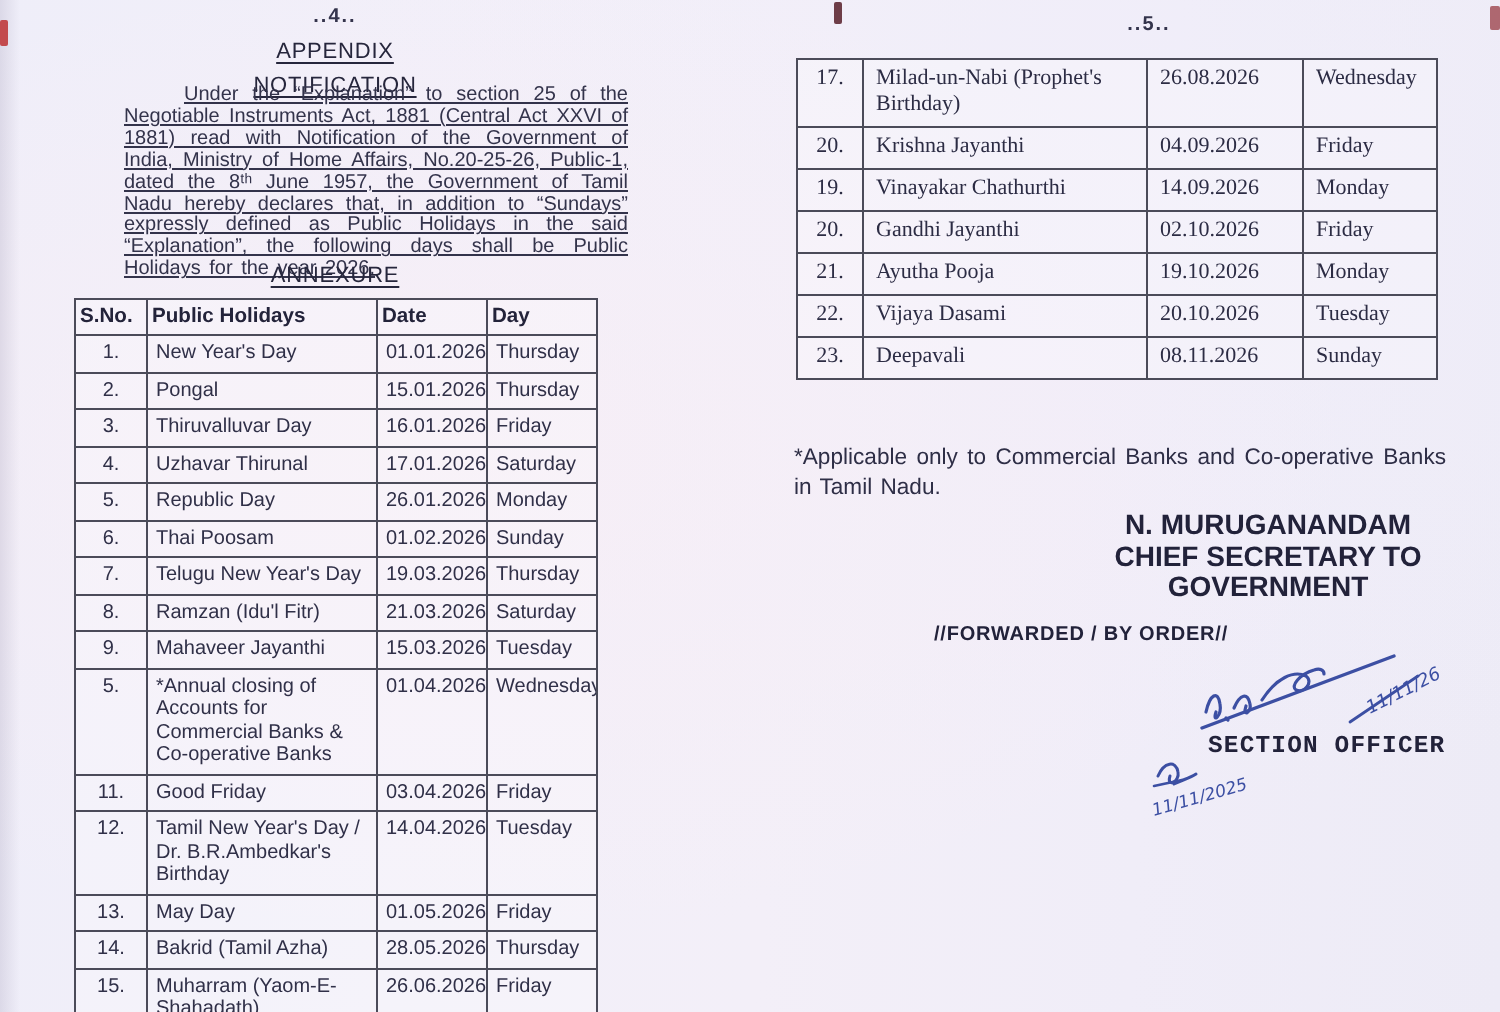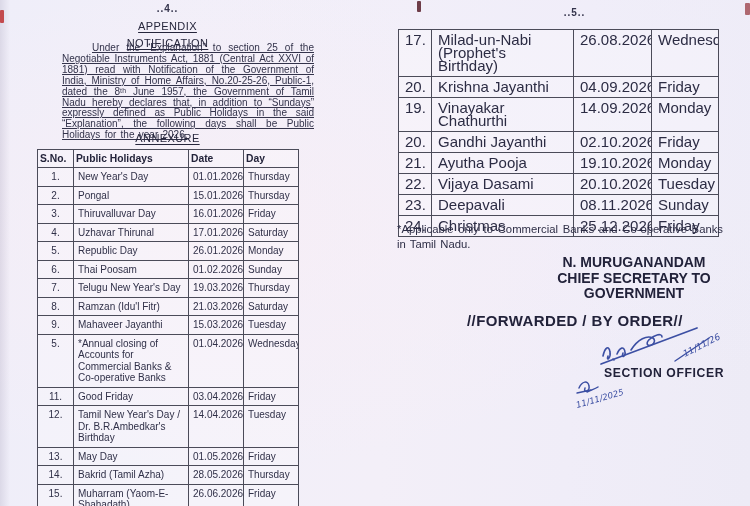--- a/index.html
+++ b/index.html
@@ -24,31 +24,31 @@
      text-decoration:underline;text-underline-offset:2px;letter-spacing:.4px;}
   .para{left:62px;top:43px;width:252px;font-size:10px;line-height:10.9px;
         text-align:justify;text-indent:30px;margin:0;color:#33334b;word-spacing:1.5px;text-decoration:underline;}
   table{border-collapse:collapse;table-layout:fixed;}
   .holiday-table{position:absolute;background:rgba(255,255,255,.25);}
   .holiday-table th,.holiday-table td{
     border:1px solid #4b4b59;vertical-align:top;overflow:hidden;}
   .left-table{left:37px;top:149px;width:261px;font-size:10px;}
   .left-table th{font-size:10.3px;padding:3px 2px;text-align:left;color:#23233a;}
   .left-table td{padding:3px 4px;line-height:11.5px;color:#303048;}
-  .right-table{left:23px;top:29px;width:320px;font-size:15px;}
+  .right-table{left:23px;top:29px;width:320px;font-size:11px;font-family:Liberation Serif, serif;}
   .right-table td{padding:3px 6px 4px;line-height:13px;color:#2c2c44;}
   .col-sno{text-align:center;}
   .footnote{left:22px;top:222px;width:326px;font-size:11.3px;line-height:14.5px;
             text-align:justify;color:#2e2e46;word-spacing:1px;}
   .sig-block{left:150px;top:255px;width:218px;text-align:center;
              font-weight:bold;font-size:14px;line-height:15.5px;color:#22223a;}
-  .forwarded{left:92px;top:312px;font-weight:bold;font-size:15px;
+  .forwarded{left:92px;top:312px;font-weight:bold;font-size:10px;
              letter-spacing:.4px;color:#22223a;text-align:right;}
   .officer{left:229px;top:366px;font-weight:bold;font-size:12.2px;
-           letter-spacing:.6px;color:#22223a;}
+           letter-spacing:.6px;color:#22223a;font-family:Liberation Mono, monospace;}
   .sig-svg{left:218px;top:323px;}
   .sig2-svg{left:196px;top:376px;}
   .ink{stroke:#3c4fa3;fill:none;stroke-linecap:round;}
   .ink-text{fill:#3c4fa3;font-family:"DejaVu Sans",sans-serif;font-style:italic;}
   .mark{position:absolute;border-radius:1px;}
   .mark1{left:0;top:10px;width:4px;height:13px;background:#c34a4e;}
   .mark2{left:417px;top:1px;width:4px;height:11px;background:#6e3d48;}
   .mark3{left:745px;top:3px;width:5px;height:12px;background:#a25058;opacity:.85;}
 </style>
 </head>
@@ -220,26 +220,20 @@
             <td>Vijaya Dasami</td>
             <td>20.10.2026</td>
             <td>Tuesday</td>
           </tr>
           <tr>
             <td class="col-sno">23.</td>
             <td>Deepavali</td>
             <td>08.11.2026</td>
             <td>Sunday</td>
           </tr>
-          <tr>
-            <td class="col-sno">24.</td>
-            <td>Christmas</td>
-            <td>25.12.2026</td>
-            <td>Friday</td>
-          </tr>
         </tbody>
     </table>
 
     <div class="abs footnote">*Applicable only to Commercial Banks and Co-operative Banks in Tamil Nadu.</div>
 
     <div class="abs sig-block">
       <div>N. MURUGANANDAM</div>
       <div>CHIEF SECRETARY TO GOVERNMENT</div>
     </div>
 

